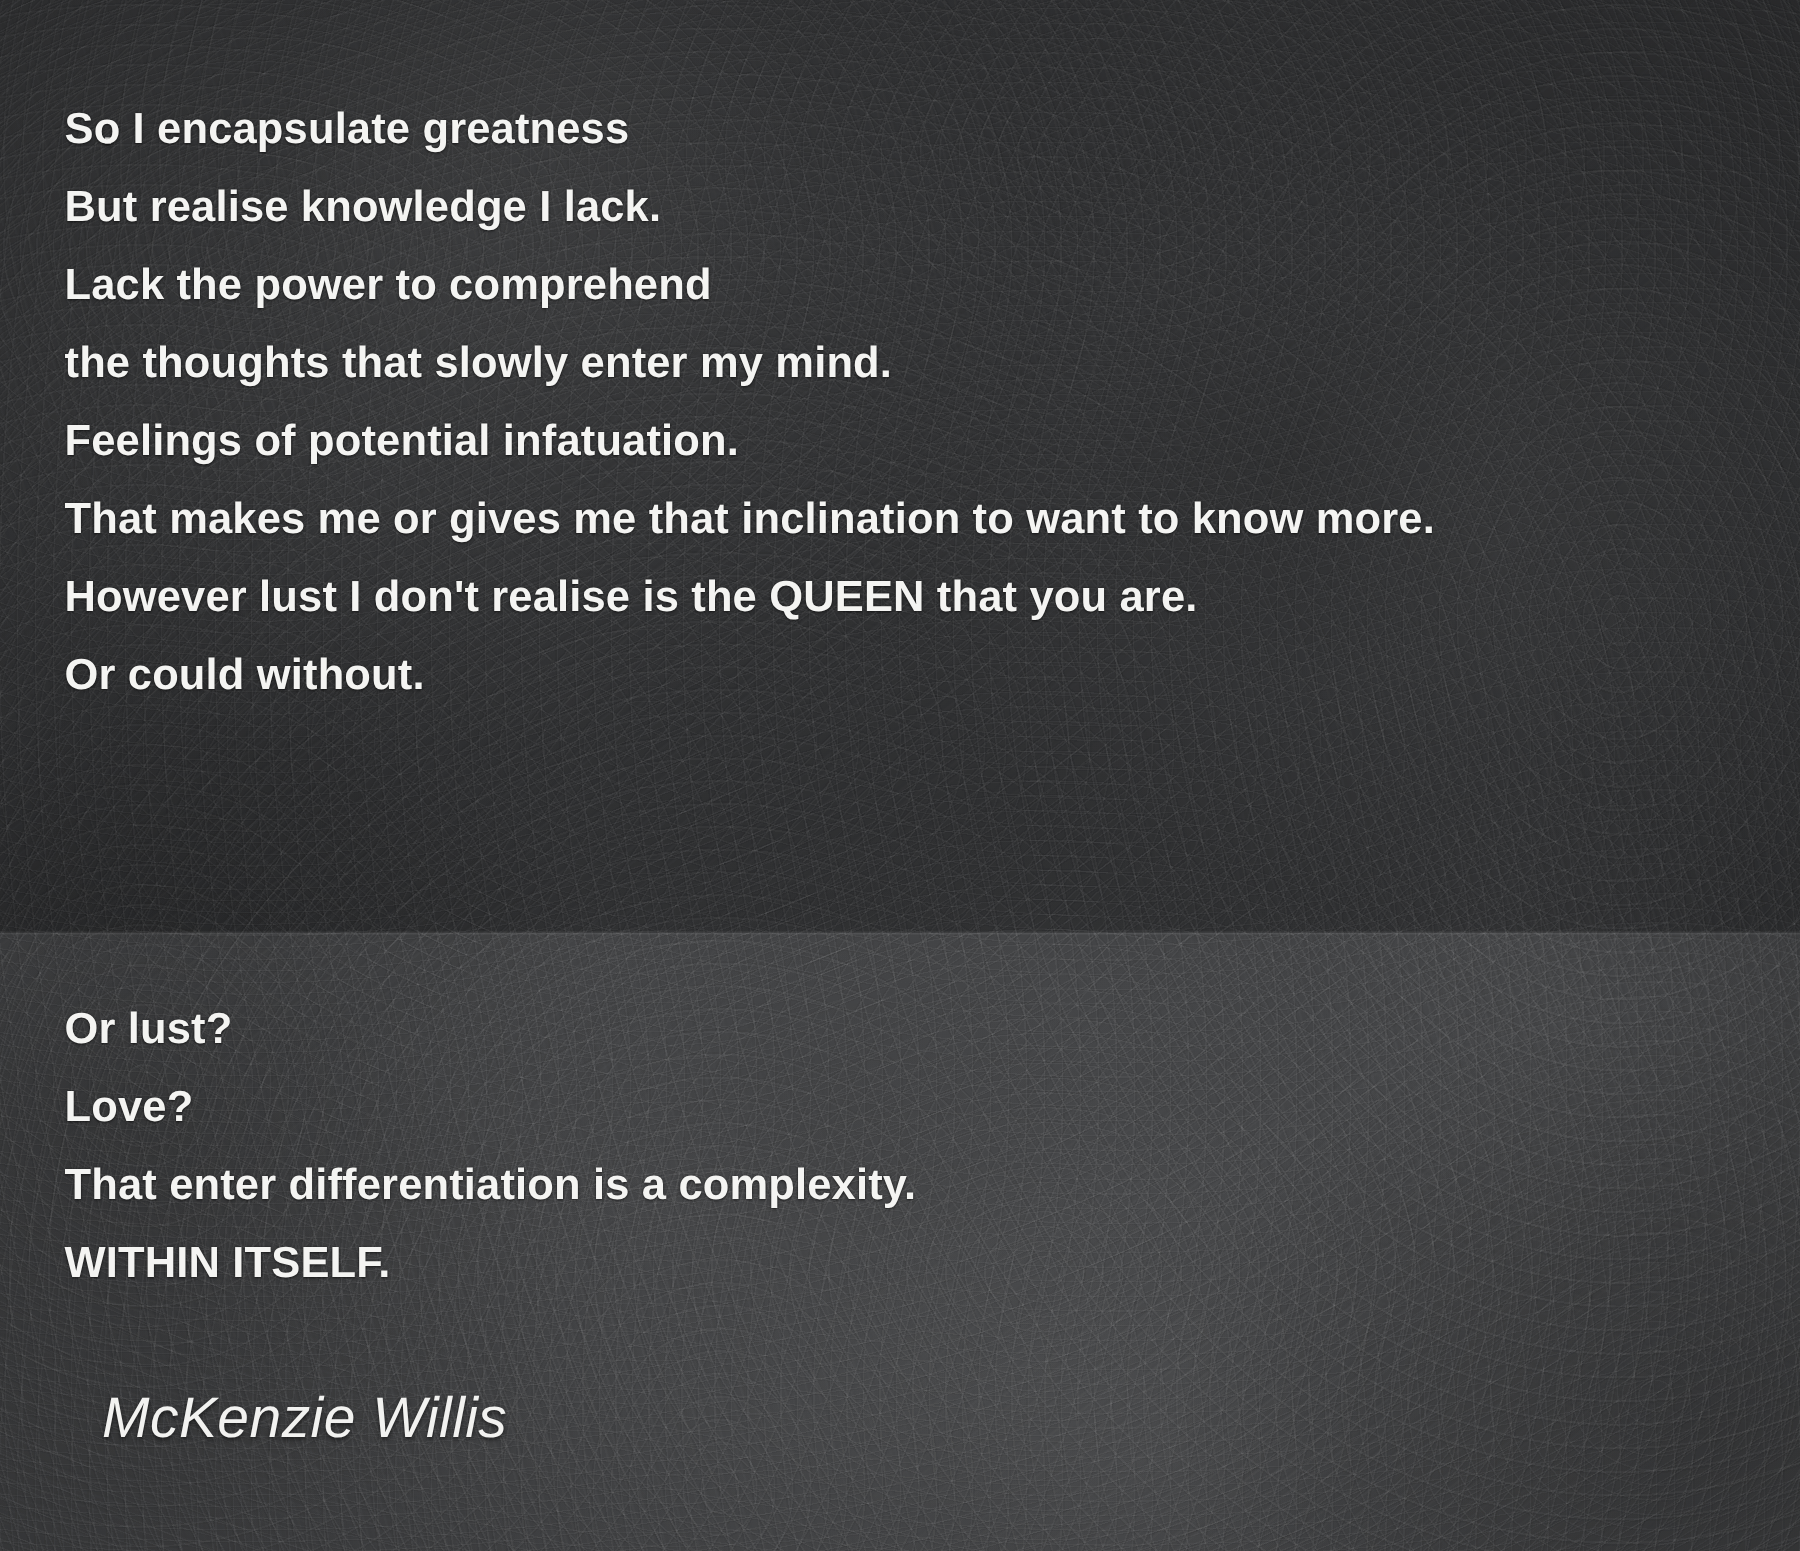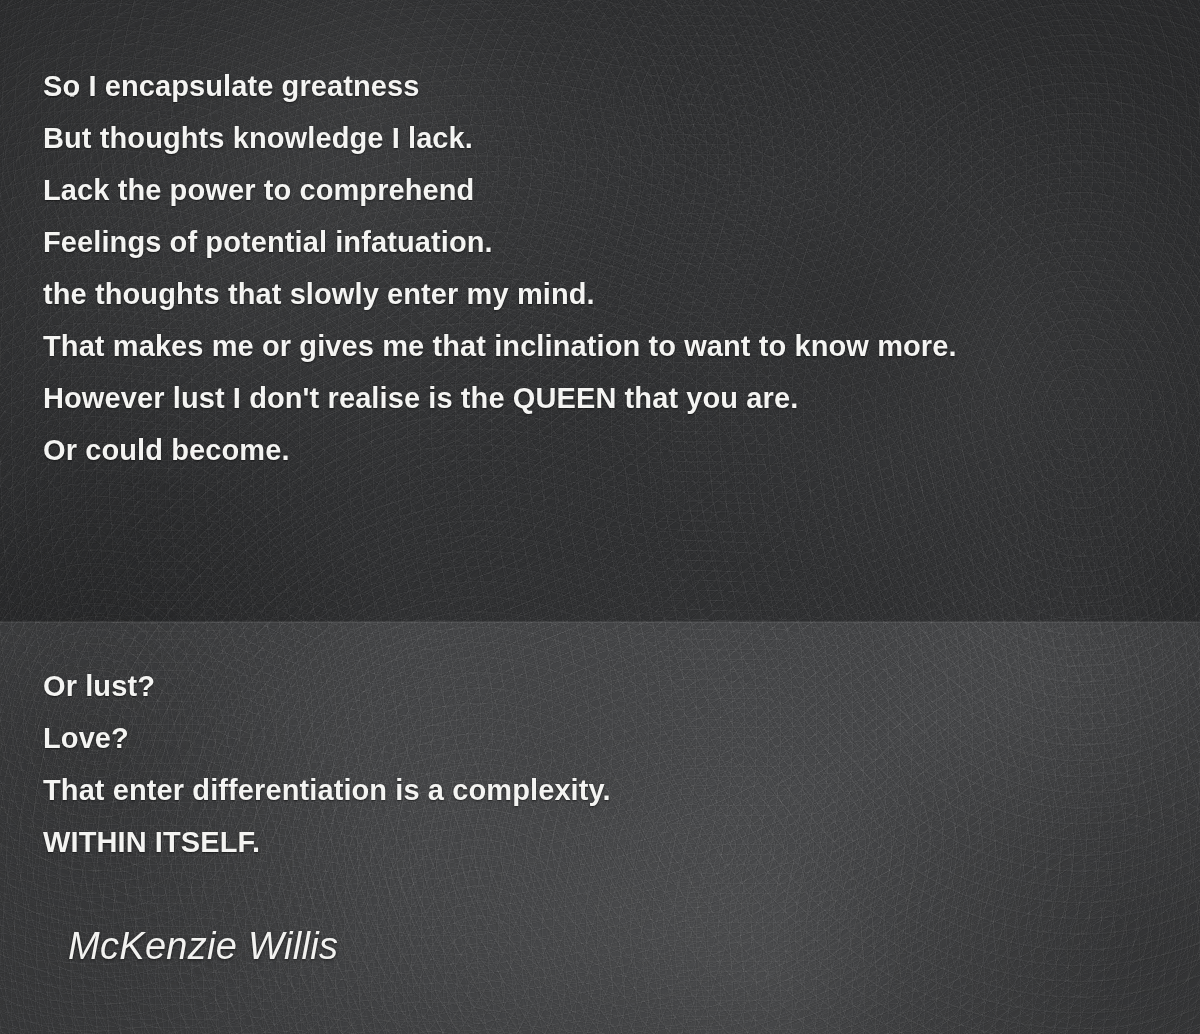--- a/index.html
+++ b/index.html
@@ -222,27 +222,27 @@
   <div class="band band-seam"></div>
 
   <div class="tex tex-vignette"></div>
 
   <div class="poem-body" style="top:0;">
     <div class="dot-line" style="position:absolute; top:72px; left:0;">.</div>
   </div>
 
   <div class="poem-body stanza-top">
     <div class="line">So I encapsulate greatness</div>
-    <div class="line">But thoughts knowledge I lack.</div>
+    <div class="line">But realise knowledge I lack.</div>
     <div class="line">Lack the power to comprehend</div>
+    <div class="line">the thoughts that slowly enter my mind.</div>
     <div class="line">Feelings of potential infatuation.</div>
-    <div class="line">the thoughts that slowly enter my mind.</div>
     <div class="line">That makes me or gives me that inclination to want to know more.</div>
     <div class="line">However lust I don't realise is the QUEEN that you are.</div>
-    <div class="line">Or could become.</div>
+    <div class="line">Or could without.</div>
   </div>
 
   <div class="poem-body stanza-bottom">
     <div class="line">Or lust?</div>
     <div class="line">Love?</div>
     <div class="line">That enter differentiation is a complexity.</div>
     <div class="line">WITHIN ITSELF.</div>
   </div>
 
   <div class="signature">McKenzie Willis</div>

